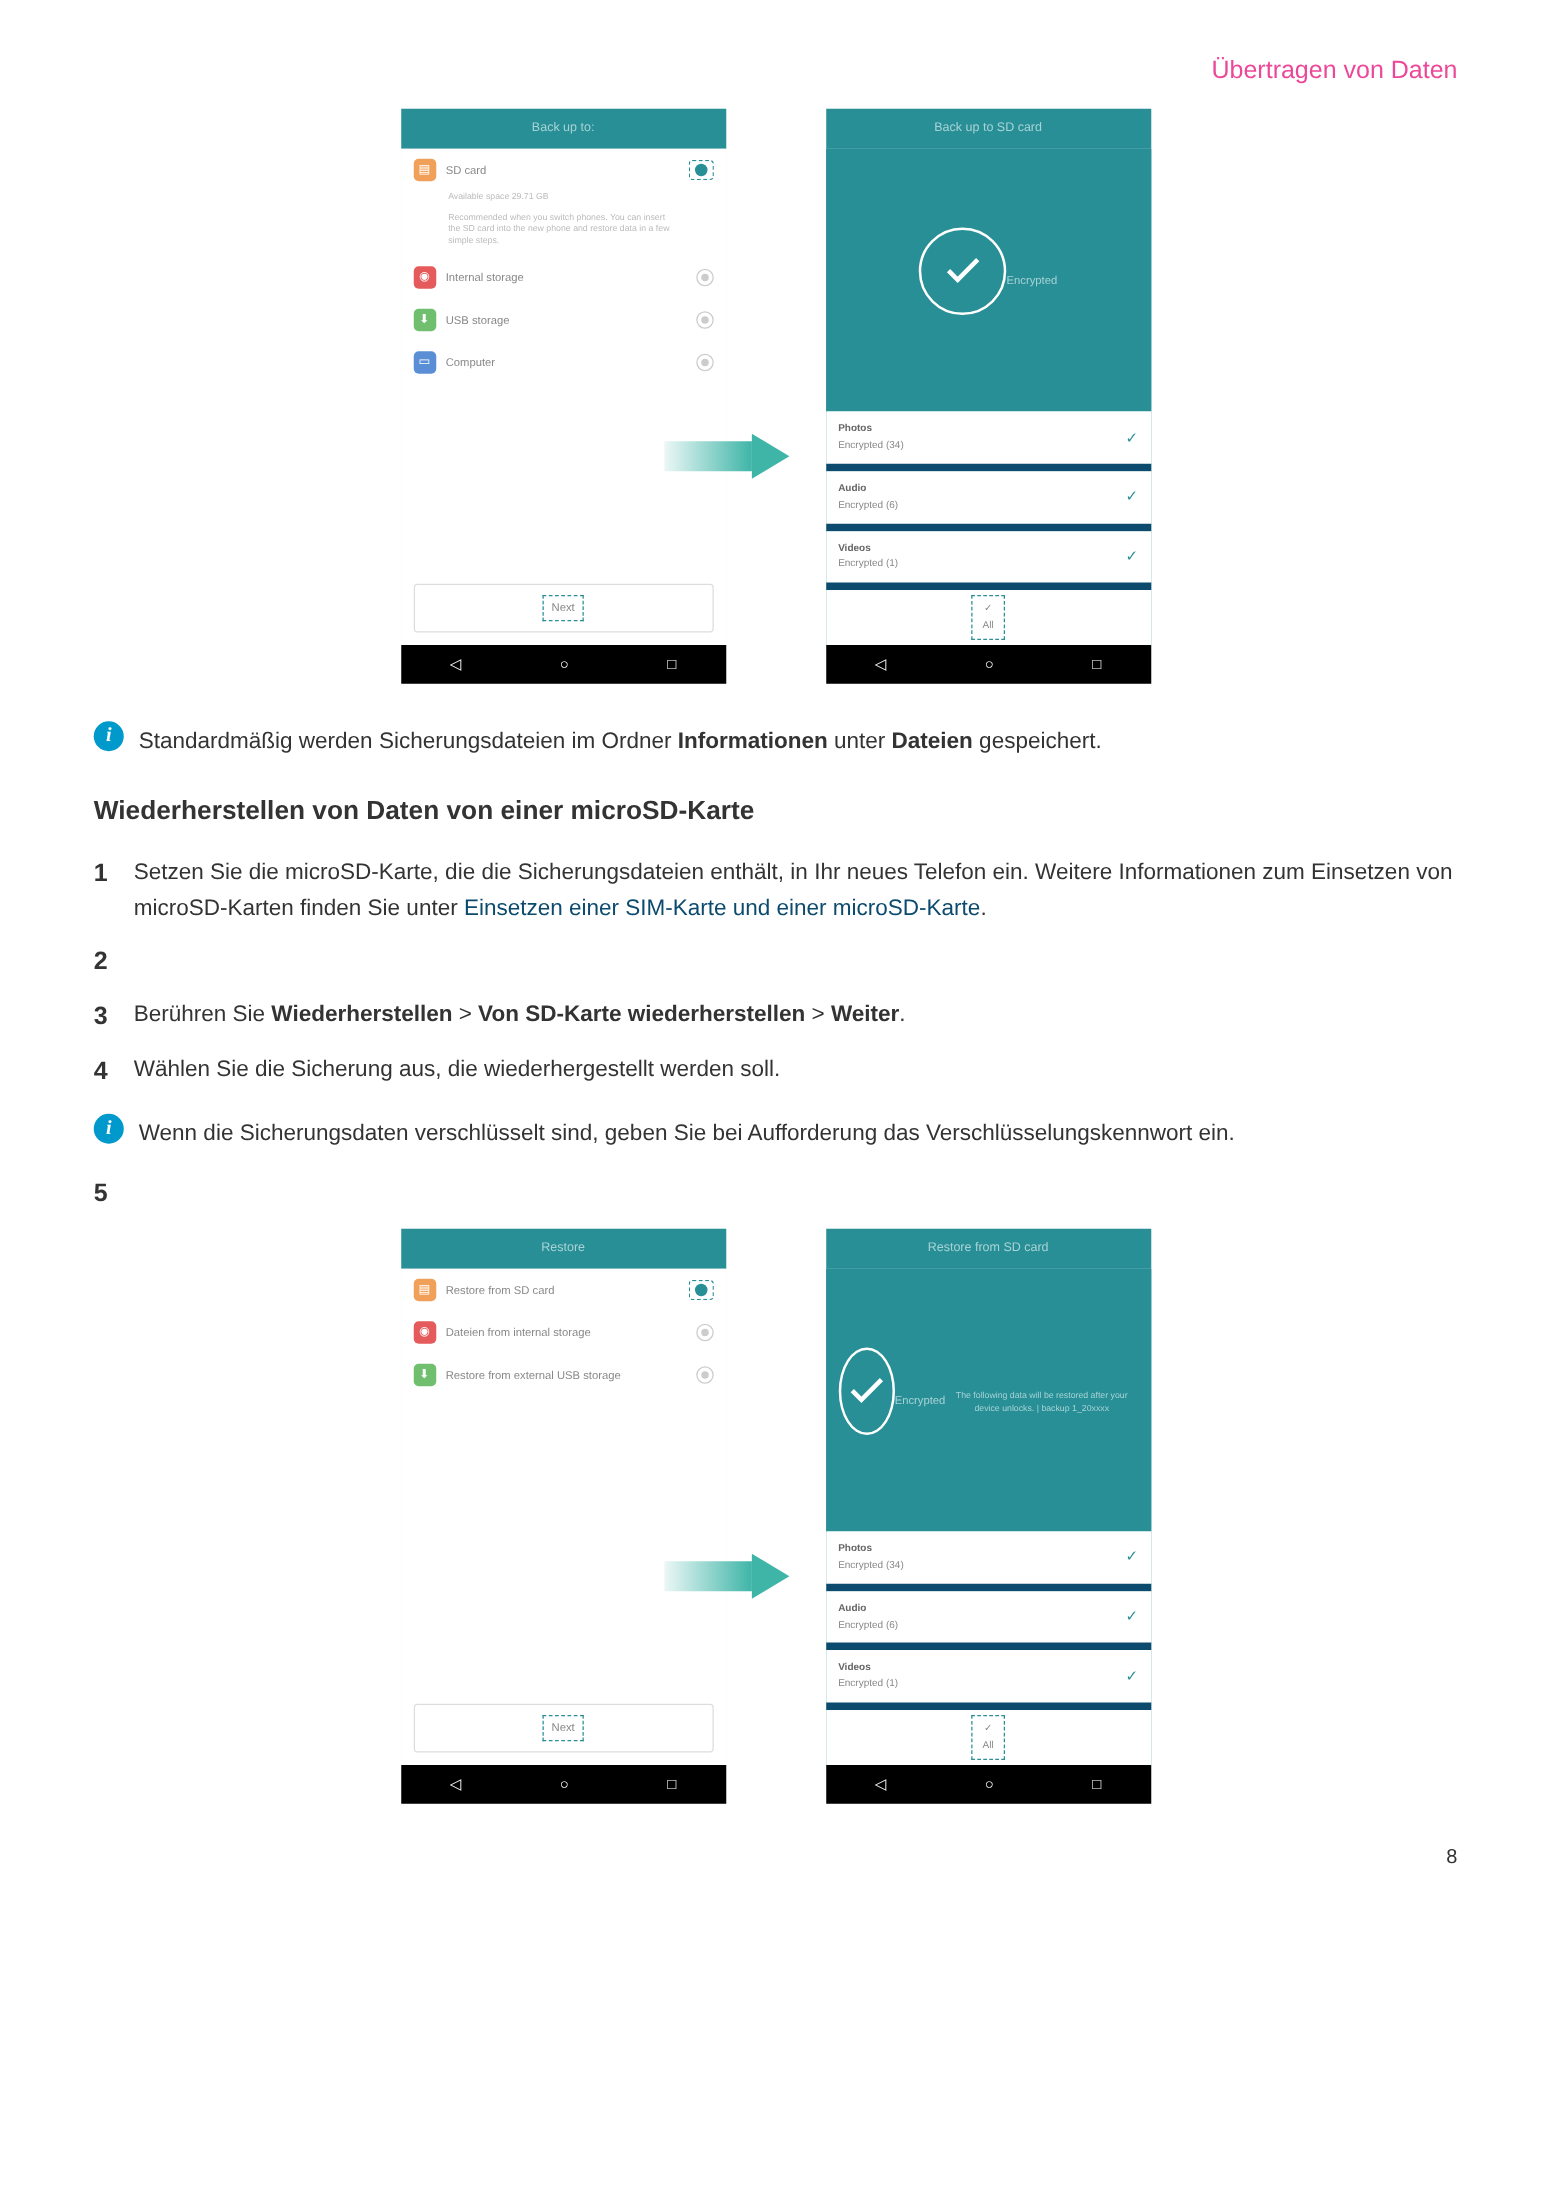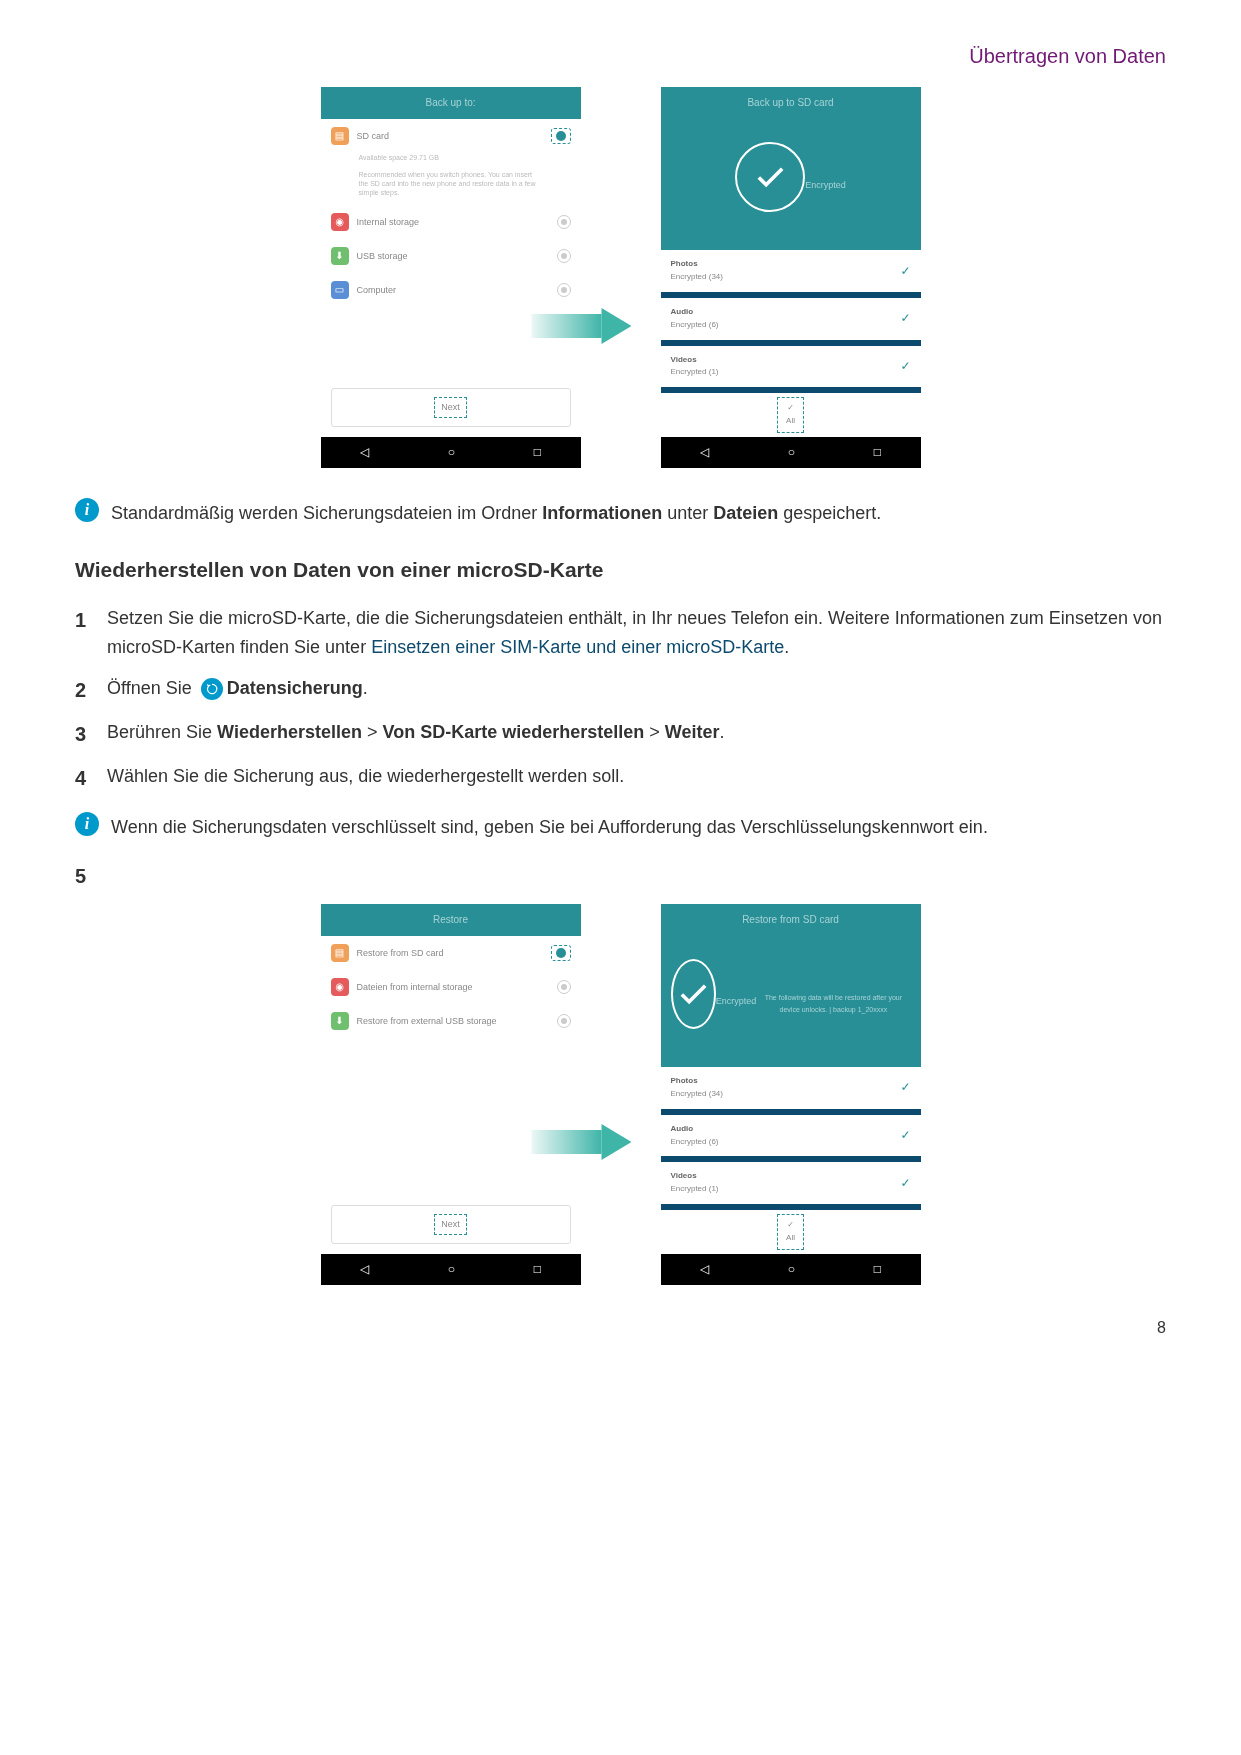--- a/index.html
+++ b/index.html
@@ -8,33 +8,33 @@
       background: #fff;
       width: 1241px;
       padding: 40px 75px;
       color: #333;
       font-size: 18px;
       line-height: 1.6;
     }
     .header-title {
       text-align: right;
       font-size: 20px;
-      color: #701a75;
+      color: #ec4899;
       margin-bottom: 15px;
     }
     .screenshot-row {
       display: flex;
       justify-content: center;
       gap: 80px;
       margin: 10px 0 30px;
       position: relative;
     }
     .phone {
       width: 260px;
-      height: 381px;
+      height: 460px;
       background: #f3f3f3;
       position: relative;
       display: flex;
       flex-direction: column;
     }
     .phone-header {
       background: #288f96;
       color: #a7d3d6;
       text-align: center;
       padding: 8px 0;
@@ -226,28 +226,20 @@
 
 <div class="step-row">
   <div class="step-num">1</div>
   <div class="step-text">
     <span>Setzen Sie die microSD-Karte, die die Sicherungsdateien enthält, in Ihr neues Telefon ein. Weitere Informationen zum Einsetzen von microSD-Karten finden Sie unter </span><span class="link">Einsetzen einer SIM-Karte und einer microSD-Karte</span><span>.</span>
   </div>
 </div>
 
 <div class="step-row">
   <div class="step-num">2</div>
-  <div class="step-text">
-    <span>Öffnen Sie </span><span class="backup-icon">
-        <svg viewBox="0 0 24 24">
-          <path d="M12 4 A8 8 0 1 1 6 7" stroke="#fff" stroke-width="2" fill="none"></path>
-          <path d="M4 4 L6 7 L9 5" stroke="#fff" stroke-width="2" fill="none"></path>
-        </svg>
-      </span><span class="bold">Datensicherung</span><span>.</span>
-  </div>
 </div>
 
 <div class="step-row">
   <div class="step-num">3</div>
   <div class="step-text">
     <span>Berühren Sie </span><span class="bold">Wiederherstellen</span><span> &gt; </span><span class="bold">Von SD-Karte wiederherstellen</span><span> &gt; </span><span class="bold">Weiter</span><span>.</span>
   </div>
 </div>
 
 <div class="step-row">

